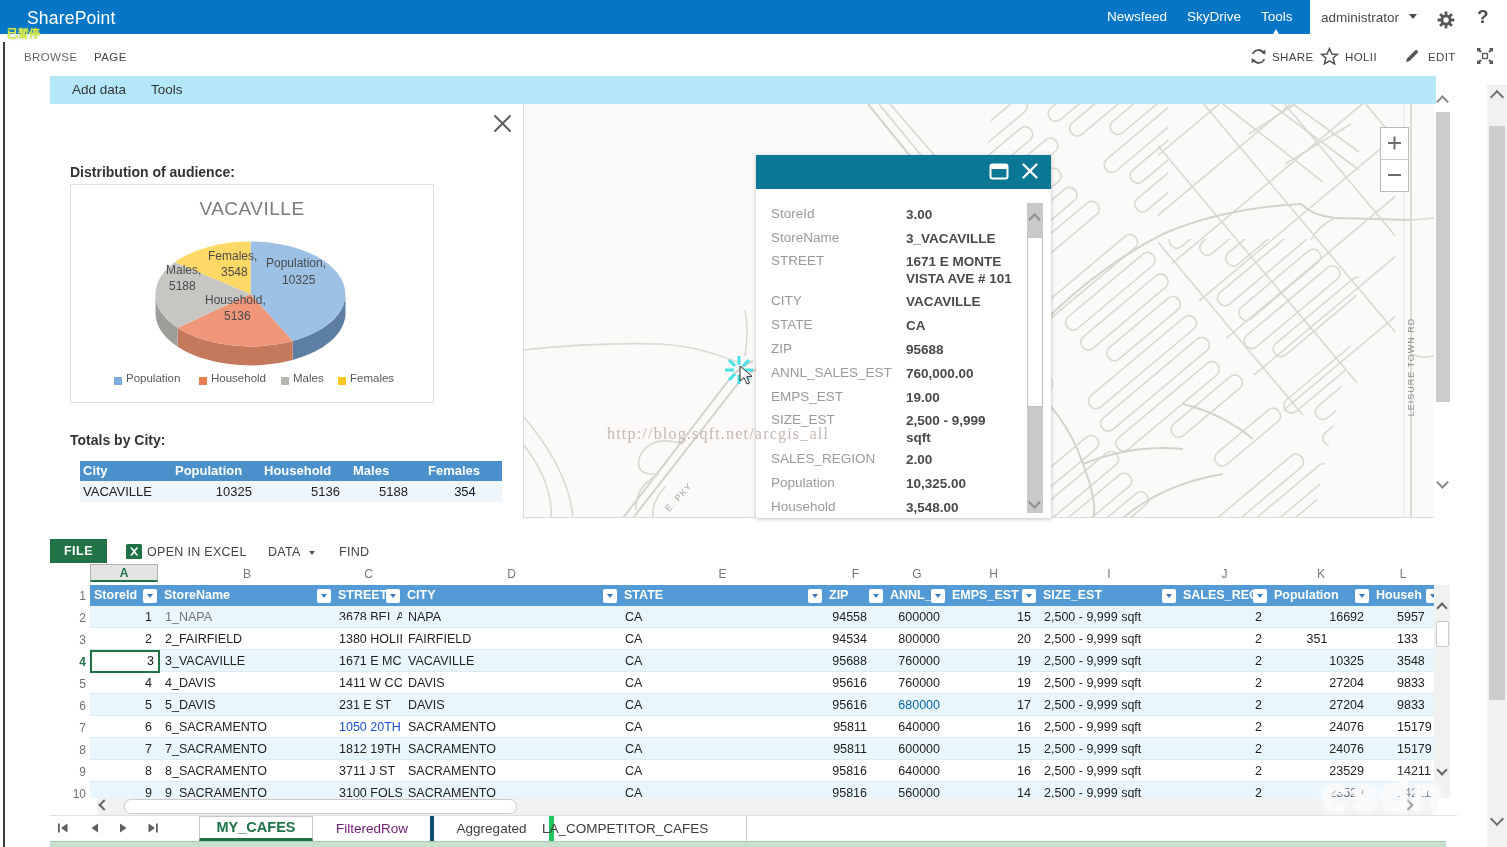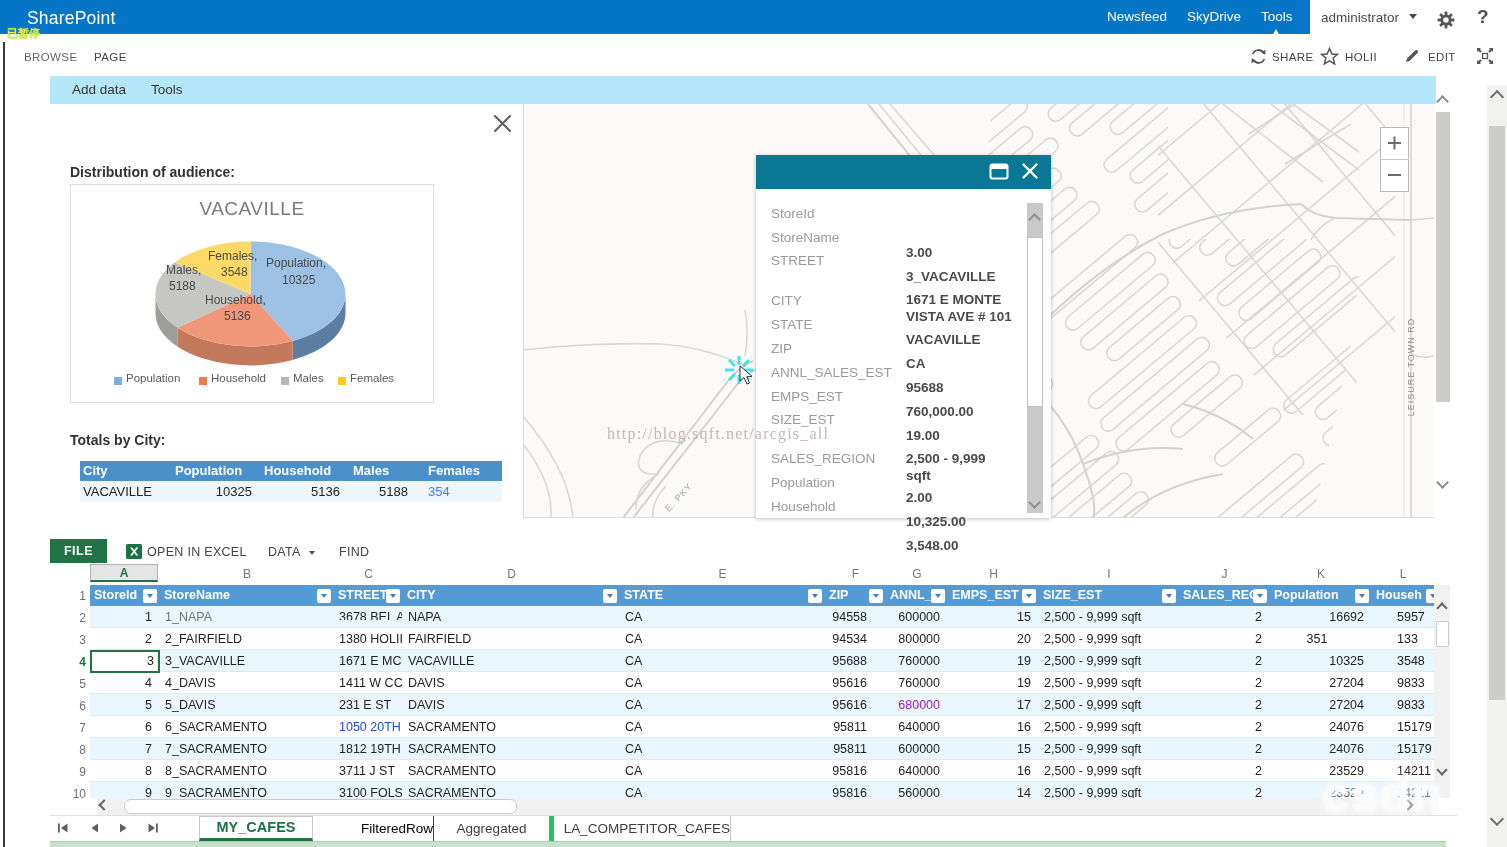--- a/index.html
+++ b/index.html
@@ -3,21 +3,21 @@
 <style>
   * { margin:0; padding:0; box-sizing:border-box; }
   html,body { width:1507px; height:847px; overflow:hidden; background:#fff;
               font-family:"Liberation Sans", sans-serif; }
   .abs { position:absolute; }
   .fbtn { position:absolute; top:4px; width:14px; height:14px; background:#fff;
           border-radius:2px; }
   .fbtn:after { content:""; position:absolute; left:3.5px; top:5px; border:3.5px solid transparent;
                border-top:4.5px solid #3e7fbe; }
   .plbl { color:#9a9a9a; }
-  .pval { color:#4a4a4a; font-weight:bold;margin-top:38px; }
+  .pval { color:#4a4a4a; font-weight:bold; }
 </style></head>
 <body>
 
 <div class="abs" style="left:0;top:0;width:1507px;height:34px;background:#fff"></div>
 <div class="abs" style="left:0;top:0;width:1310px;height:34px;background:#0575c6"></div>
 <div class="abs" style="left:27px;top:8px;color:#fff;font-size:17.5px;font-weight:normal;letter-spacing:0.2px">SharePoint</div>
 <div class="abs" style="left:1107px;top:9px;color:#fff;font-size:13.5px">Newsfeed</div>
 <div class="abs" style="left:1187px;top:9px;color:#fff;font-size:13.5px">SkyDrive</div>
 <div class="abs" style="left:1261px;top:9px;color:#fff;font-size:13.5px">Tools</div>
 <div class="abs" style="left:1271px;top:24px;width:0;height:0;border:5px solid transparent;border-bottom:9px solid #fff"></div>
@@ -118,21 +118,21 @@
 <div class="abs" style="left:83px;top:463px;color:#fff;font-size:13px;font-weight:bold">City</div>
 <div class="abs" style="left:175px;top:463px;color:#fff;font-size:13px;font-weight:bold">Population</div>
 <div class="abs" style="left:264px;top:463px;color:#fff;font-size:13px;font-weight:bold">Household</div>
 <div class="abs" style="left:353px;top:463px;color:#fff;font-size:13px;font-weight:bold">Males</div>
 <div class="abs" style="left:428px;top:463px;color:#fff;font-size:13px;font-weight:bold">Females</div>
 <div class="abs" style="left:80px;top:481px;width:422px;height:21px;background:#eef6fc"></div>
 <div class="abs" style="left:83px;top:484px;color:#222;font-size:13px">VACAVILLE</div>
 <div class="abs" style="left:175px;top:484px;width:77px;text-align:right;color:#222;font-size:13px">10325</div>
 <div class="abs" style="left:264px;top:484px;width:76px;text-align:right;color:#222;font-size:13px">5136</div>
 <div class="abs" style="left:353px;top:484px;width:55px;text-align:right;color:#222;font-size:13px">5188</div>
-<div class="abs" style="left:428px;top:484px;width:74px;text-align:left;color:#3b82f6;font-size:13px;overflow:hidden">354</div>
+<div class="abs" style="left:428px;top:484px;width:74px;text-align:center;color:#0f172a;font-size:13px;overflow:hidden">354</div>
 
 <div class="abs" style="left:523px;top:104px;width:1px;height:414px;background:#d8d8d4;z-index:5"></div>
 <div class="abs" style="left:523px;top:104px;width:911px;height:414px;background:#fbfaf8;overflow:hidden">
 <svg width="911" height="414" viewBox="0 0 911 414" style="position:absolute;left:0;top:0">
 <defs>
         <clipPath id="lf">
           <polygon points="470,-10 645,-10 645,135 840,135 828,240 790,414 430,414 470,-10"></polygon>
         </clipPath>
       </defs>
 <g clip-path="url(#lf)">
@@ -429,21 +429,21 @@
 <div style="position:absolute;top:66px;left:1089px;width:83px;text-align:right;height:22px;line-height:22px;font-size:12.5px;color:#222;white-space:nowrap;overflow:hidden">2</div>
 <div style="position:absolute;top:66px;left:1180px;width:94px;text-align:right;height:22px;line-height:22px;font-size:12.5px;color:#222;white-space:nowrap;overflow:hidden">27204</div>
 <div style="position:absolute;top:66px;left:1307px;width:80px;text-align:left;height:22px;line-height:22px;font-size:12.5px;color:#222;white-space:nowrap;overflow:hidden">9833</div>
 <div style="position:absolute;left:0;top:88px;width:1344px;height:22px;background:#eaf6fd;border-bottom:1px solid #d9ebf6"></div>
 <div style="position:absolute;top:88px;left:0px;width:62px;text-align:right;height:22px;line-height:22px;font-size:12.5px;color:#222;white-space:nowrap;overflow:hidden">5</div>
 <div style="position:absolute;top:88px;left:75px;width:168px;text-align:left;height:22px;line-height:22px;font-size:12.5px;color:#222;white-space:nowrap;overflow:hidden">5_DAVIS</div>
 <div style="position:absolute;top:88px;left:249px;width:63px;text-align:left;height:22px;line-height:22px;font-size:12.5px;color:#222;white-space:nowrap;overflow:hidden">231 E ST</div>
 <div style="position:absolute;top:88px;left:318px;width:211px;text-align:left;height:22px;line-height:22px;font-size:12.5px;color:#222;white-space:nowrap;overflow:hidden">DAVIS</div>
 <div style="position:absolute;top:88px;left:535px;width:199px;text-align:left;height:22px;line-height:22px;font-size:12.5px;color:#222;white-space:nowrap;overflow:hidden">CA</div>
 <div style="position:absolute;top:88px;left:735px;width:42px;text-align:right;height:22px;line-height:22px;font-size:12.5px;color:#222;white-space:nowrap;overflow:hidden">95616</div>
-<div style="position:absolute;top:88px;left:796px;width:54px;text-align:right;height:22px;line-height:22px;font-size:12.5px;color:#a21caf;white-space:nowrap;overflow:hidden">680000</div>
+<div style="position:absolute;top:88px;left:796px;width:54px;text-align:right;height:22px;line-height:22px;font-size:12.5px;color:#0369a1;white-space:nowrap;overflow:hidden">680000</div>
 <div style="position:absolute;top:88px;left:858px;width:83px;text-align:right;height:22px;line-height:22px;font-size:12.5px;color:#222;white-space:nowrap;overflow:hidden">17</div>
 <div style="position:absolute;top:88px;left:954px;width:134px;text-align:left;height:22px;line-height:22px;font-size:12.5px;color:#222;white-space:nowrap;overflow:hidden">2,500 - 9,999 sqft</div>
 <div style="position:absolute;top:88px;left:1089px;width:83px;text-align:right;height:22px;line-height:22px;font-size:12.5px;color:#222;white-space:nowrap;overflow:hidden">2</div>
 <div style="position:absolute;top:88px;left:1180px;width:94px;text-align:right;height:22px;line-height:22px;font-size:12.5px;color:#222;white-space:nowrap;overflow:hidden">27204</div>
 <div style="position:absolute;top:88px;left:1307px;width:80px;text-align:left;height:22px;line-height:22px;font-size:12.5px;color:#222;white-space:nowrap;overflow:hidden">9833</div>
 <div style="position:absolute;left:0;top:110px;width:1344px;height:22px;background:#ffffff;border-bottom:1px solid #d9ebf6"></div>
 <div style="position:absolute;top:110px;left:0px;width:62px;text-align:right;height:22px;line-height:22px;font-size:12.5px;color:#222;white-space:nowrap;overflow:hidden">6</div>
 <div style="position:absolute;top:110px;left:75px;width:168px;text-align:left;height:22px;line-height:22px;font-size:12.5px;color:#222;white-space:nowrap;overflow:hidden">6_SACRAMENTO</div>
 <div style="position:absolute;top:110px;left:249px;width:63px;text-align:left;height:22px;line-height:22px;font-size:12.5px;color:#1d4ed8;white-space:nowrap;overflow:hidden">1050 20TH</div>
 <div style="position:absolute;top:110px;left:318px;width:211px;text-align:left;height:22px;line-height:22px;font-size:12.5px;color:#222;white-space:nowrap;overflow:hidden">SACRAMENTO</div>
@@ -518,23 +518,23 @@
   <g fill="#5f5f5f">
     <rect x="6" y="1.5" width="1.8" height="9"></rect>
       <path d="M15.5 1.5 L9 6 L15.5 10.5 Z"></path>
     <path d="M46 1.5 L39.5 6 L46 10.5 Z"></path>
     <path d="M68 1.5 L74.5 6 L68 10.5 Z"></path>
     <path d="M96.5 1.5 L103 6 L96.5 10.5 Z"></path>
       <rect x="104" y="1.5" width="1.8" height="9"></rect>
   </g>
 </svg>
 <div class="abs" style="left:199px;top:816px;width:114px;height:25px;background:#fff;border-left:1px solid #c8c8c8;border-right:1px solid #c8c8c8;border-top:1px solid #c8c8c8;border-bottom:3px solid #217346;color:#1e7145;font-weight:bold;font-size:14.5px;text-align:center;line-height:21px">MY_CAFES</div>
-<div class="abs" style="left:314px;top:816px;width:120px;height:25px;border-right:1px solid #0c4a6e;color:#000000;font-size:13.5px;text-align:right;line-height:25px">FilteredRow</div>
+<div class="abs" style="left:314px;top:816px;width:120px;height:25px;border-right:4px solid #0c4a6e;color:#701a75;font-size:13.5px;text-align:center;line-height:25px">FilteredRow</div>
 <div class="abs" style="left:434px;top:816px;width:120px;height:25px;border-right:5px solid #22c55e;color:#3d3d3d;font-size:13.5px;text-align:center;line-height:25px">Aggregated</div>
-<div class="abs" style="left:526px;top:816px;width:205px;height:25px;border-right:1px solid #c8c8c8;color:#3d3d3d;font-size:13.5px;text-align:right;line-height:25px">LA_COMPETITOR_CAFES</div>
+<div class="abs" style="left:542px;top:816px;width:205px;height:25px;border-right:1px solid #c8c8c8;color:#3d3d3d;font-size:13.5px;text-align:left;line-height:25px">LA_COMPETITOR_CAFES</div>
 
 <div class="abs" style="left:50px;top:841px;width:1396px;height:6px;background:#c7e1cc;border-top:1px solid #a8ceb1"></div>
 
 <div class="abs" style="left:1434px;top:585px;width:16px;height:213px;background:#f1f1f1"></div>
 <div class="abs" style="left:1436px;top:621px;width:13px;height:26px;background:#fff;border:1px solid #ccc;border-radius:2px"></div>
 <div class="abs" style="left:1438px;top:604px;width:8px;height:8px;border-top:2px solid #666;border-left:2px solid #666;transform:rotate(45deg)"></div>
 <div class="abs" style="left:1438px;top:766px;width:8px;height:8px;border-bottom:2px solid #666;border-right:2px solid #666;transform:rotate(45deg)"></div>
 
 <div class="abs" style="left:1436px;top:112px;width:14px;height:290px;background:#ccccca"></div>
 <div class="abs" style="left:1438px;top:97px;width:9px;height:9px;border-top:2px solid #8a8a8a;border-left:2px solid #8a8a8a;transform:rotate(45deg)"></div>

